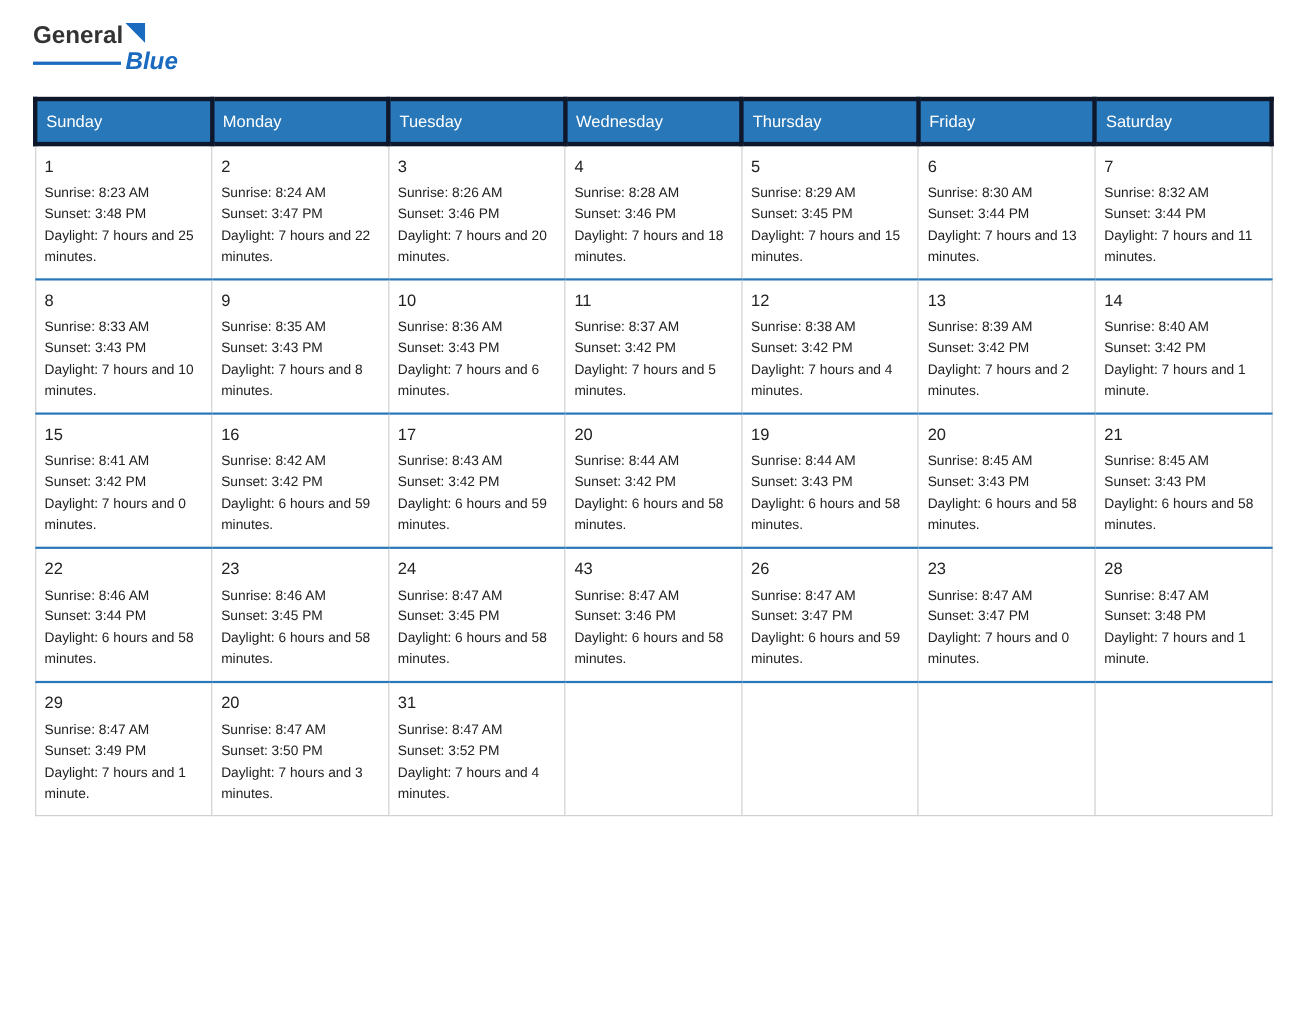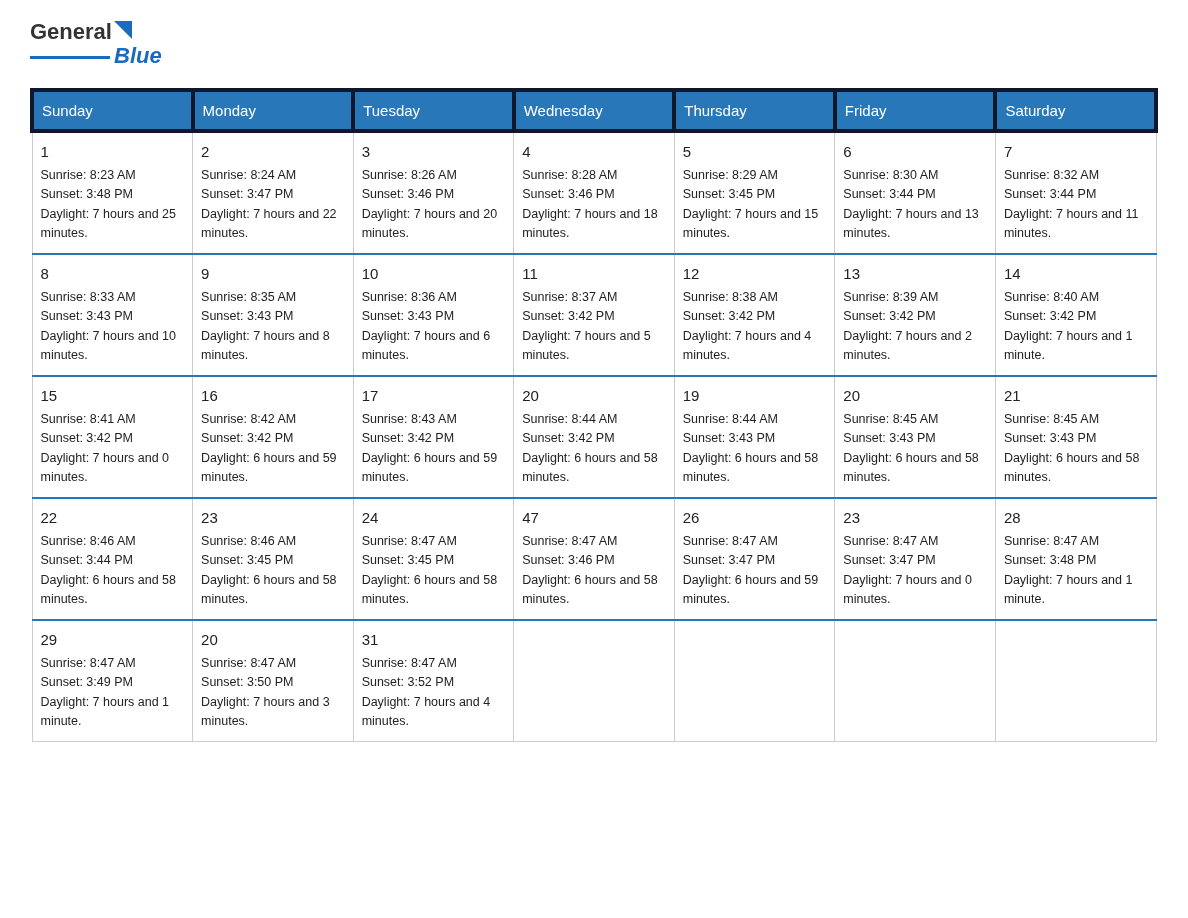--- a/index.html
+++ b/index.html
@@ -224,21 +224,21 @@
         </td>
         <td>
           <span class="day-num">23</span>
           <div class="day-info">Sunrise: 8:46 AM<br>Sunset: 3:45 PM<br>Daylight: 6 hours and 58 minutes.</div>
         </td>
         <td>
           <span class="day-num">24</span>
           <div class="day-info">Sunrise: 8:47 AM<br>Sunset: 3:45 PM<br>Daylight: 6 hours and 58 minutes.</div>
         </td>
         <td>
-          <span class="day-num">47</span>
+          <span class="day-num">43</span>
           <div class="day-info">Sunrise: 8:47 AM<br>Sunset: 3:46 PM<br>Daylight: 6 hours and 58 minutes.</div>
         </td>
         <td>
           <span class="day-num">26</span>
           <div class="day-info">Sunrise: 8:47 AM<br>Sunset: 3:47 PM<br>Daylight: 6 hours and 59 minutes.</div>
         </td>
         <td>
           <span class="day-num">23</span>
           <div class="day-info">Sunrise: 8:47 AM<br>Sunset: 3:47 PM<br>Daylight: 7 hours and 0 minutes.</div>
         </td>

